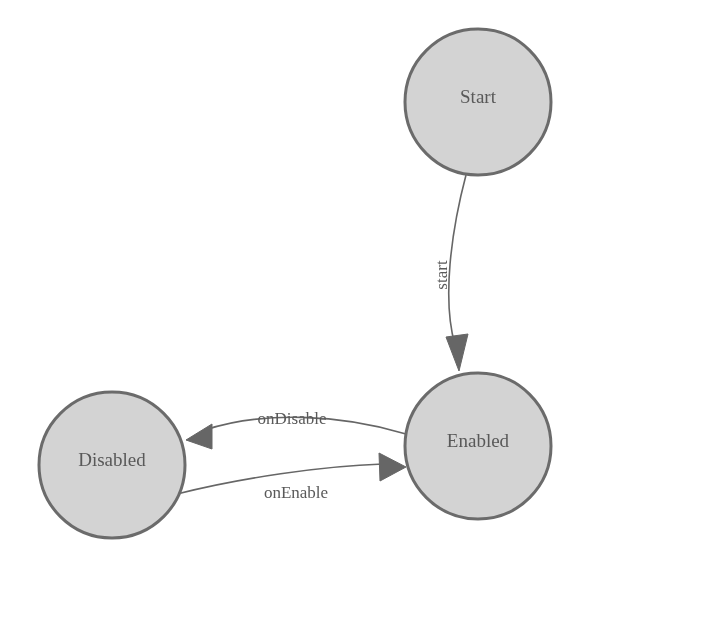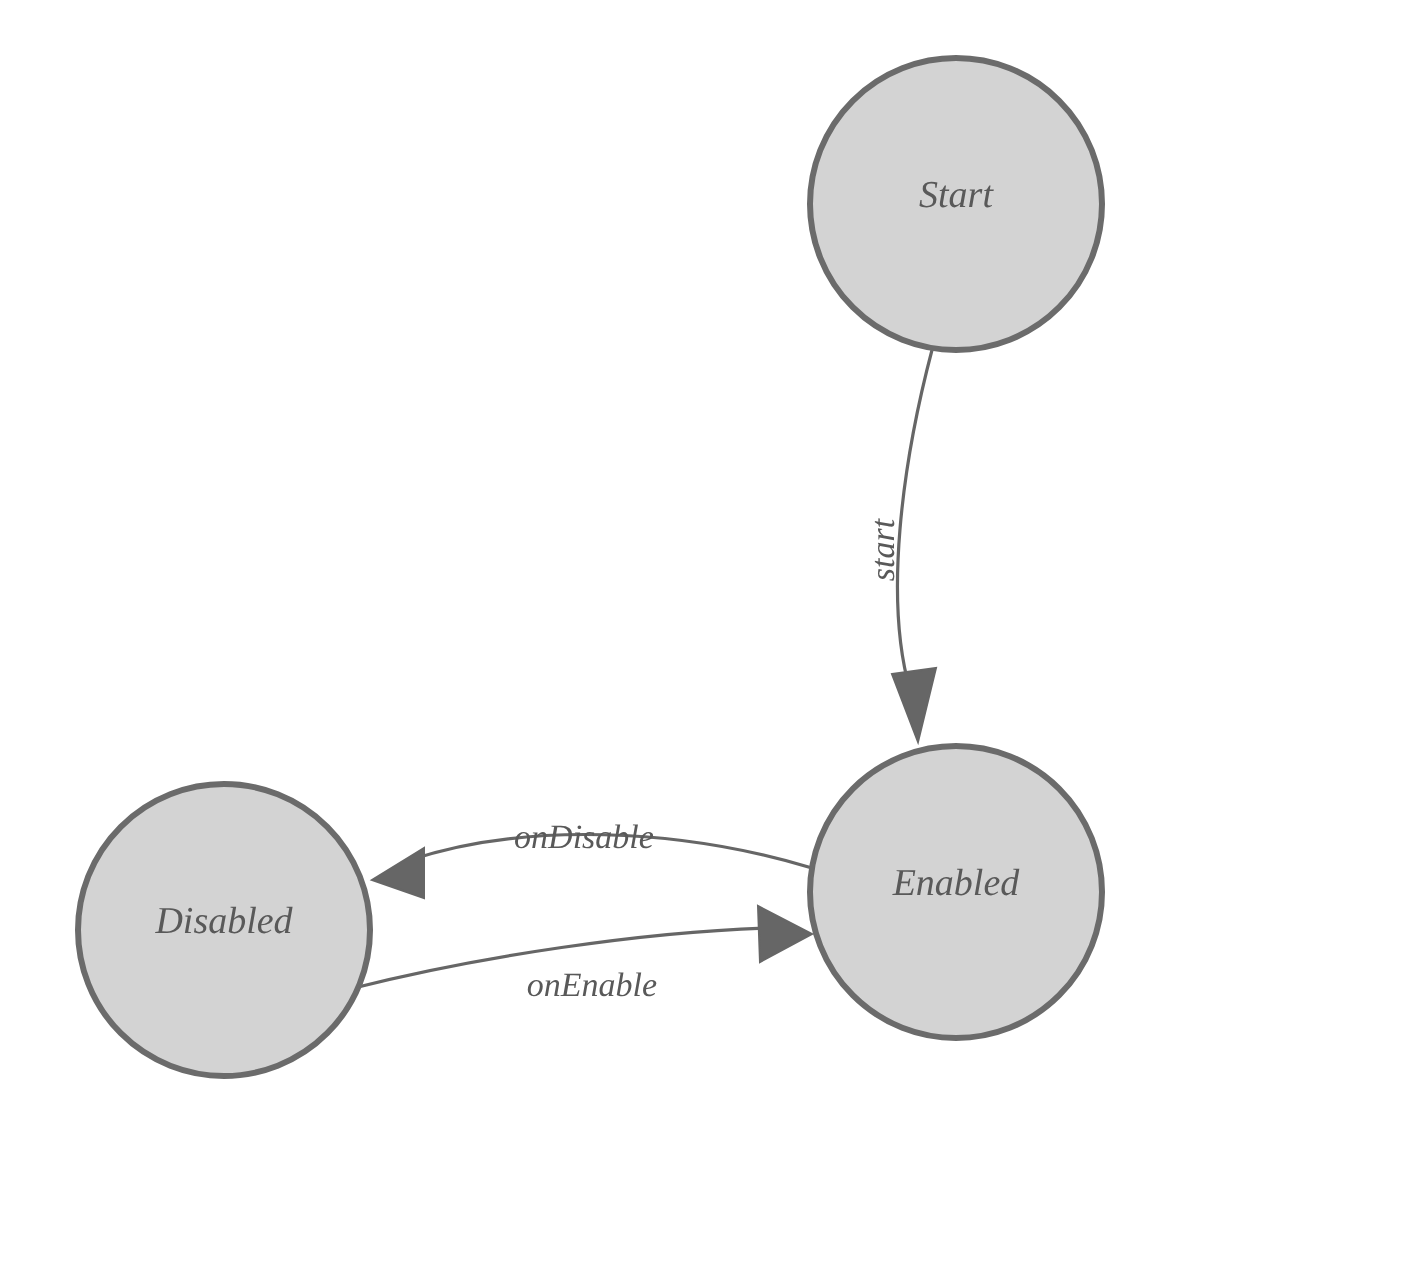--- a/index.html
+++ b/index.html
@@ -11,21 +11,20 @@
     width: 702px;
     height: 633px;
     overflow: hidden;
     font-family: "Liberation Serif", "DejaVu Serif", serif;
   }
   #diagram-canvas {
     position: relative;
     width: 604px;
     height: 633px;
     background: #ffffff;
-    font-style: italic;
   }
   svg.graph {
     position: absolute;
     top: 0;
     left: 0;
     width: 702px;
     height: 633px;
     display: block;
   }
   .node-circle {

